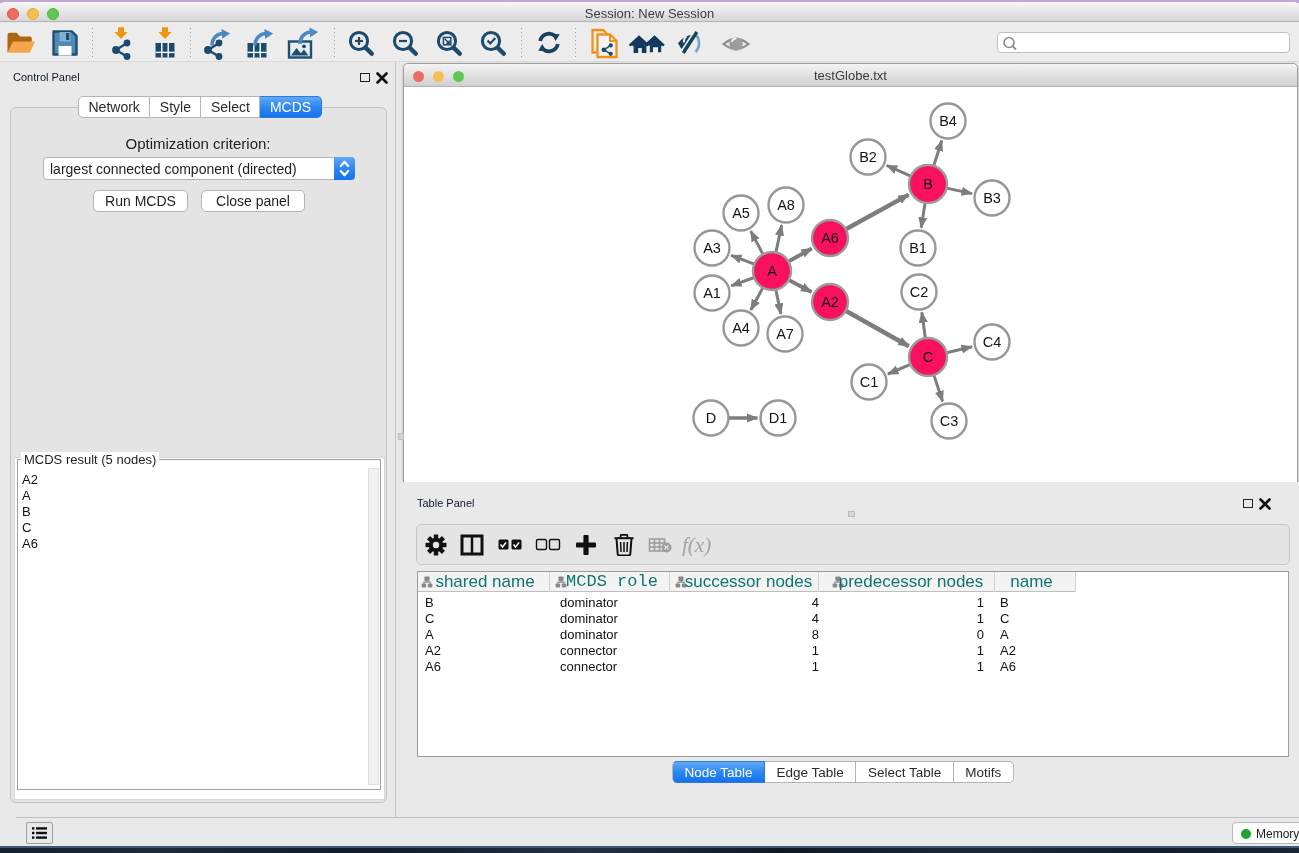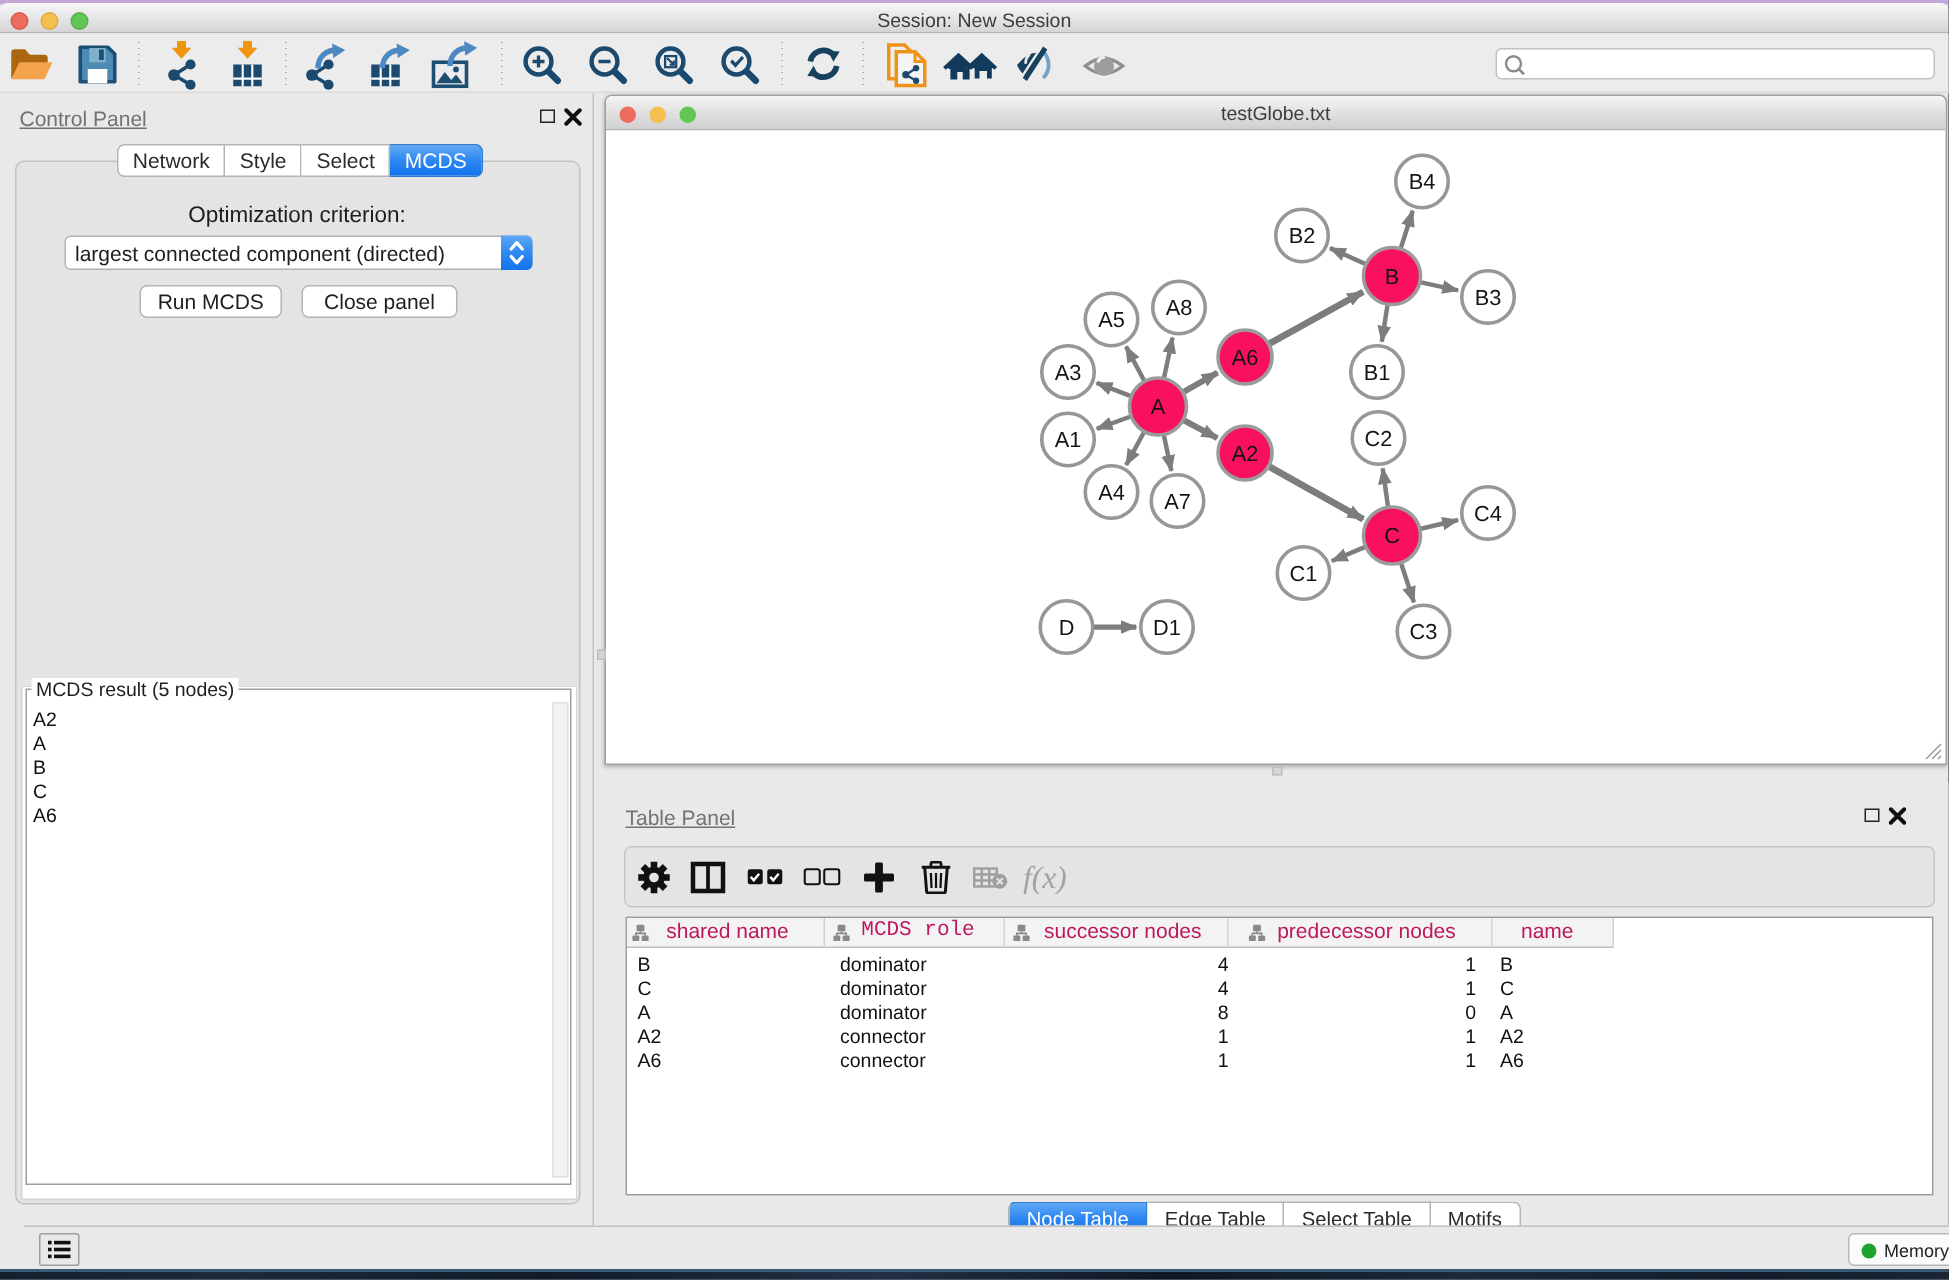--- a/index.html
+++ b/index.html
@@ -20,21 +20,21 @@
 #title { left:0; right:0; top:4px; text-align:center; font-size:13px; color:#3c3c3c; }
 
 #toolbar { left:0; top:23px; width:1299px; height:39px; background:#ececec; border-bottom:1px solid #dadada; }
 .sep { top:5px; width:1px; height:31px;
   background-image:repeating-linear-gradient(#9a9a9a 0 1px, transparent 1px 4px); }
 #searchbox { left:997px; top:9px; width:293px; height:21px; background:#fff;
   border:1px solid #c0c0c0; border-radius:4px; }
 
 #leftpanel { left:0; top:62px; width:396px; height:755px; background:#e9e9e9;
   border-right:1px solid #c3c3c3; }
-.ph-title { font-size:14px; color:#737373;text-decoration:underline; }
+.ph-title { font-size:11px; color:#0f172a; }
 .float-ic { width:10px; height:9px; border:1.5px solid #222; }
 
 .segtabs { display:flex; height:22px; font-size:14px; color:#2b2b2b; }
 .segtabs .seg { background:#fff; border:1px solid #b4b4b4; border-left:none;
   display:flex; align-items:center; justify-content:center; padding:0 9.5px; }
 .segtabs .seg:first-child { border-left:1px solid #b4b4b4; border-radius:5px 0 0 5px; }
 .segtabs .seg:last-child { border-radius:0 5px 5px 0; }
 .segtabs .sel { background:linear-gradient(#61aaf6,#2e87f2 50%,#1372ee); color:#fff;
   border-color:#2e7ad4; }
 #cpbox { left:10px; top:45px; width:377px; height:696px; background:#e4e4e4;
@@ -63,26 +63,26 @@
 #nettitle .t1 { left:8.5px; background:#ed6b5f; }
 #nettitle .t2 { left:28.5px; background:#f5bf4f; }
 #nettitle .t3 { left:48.5px; background:#61c654; }
 #nettitle .tl { top:7px; width:11px; height:11px; }
 #nettext { left:0; right:0; top:4px; text-align:center; font-size:13px; color:#3c3c3c; }
 #graph text { font-size:14.5px; fill:#141414; text-anchor:middle; }
 #graph line { stroke:#7d7d7d; }
 #graph .wh { fill:#fff; stroke:#979797; stroke-width:2.4; }
 #graph .pk { fill:#f9115f; stroke:#9b9b9b; stroke-width:2.4; }
 
-#tablepanel { left:397px; top:522px; width:902px; height:307px; background:#e9e9e9; }
+#tablepanel { left:397px; top:482px; width:902px; height:307px; background:#e9e9e9; }
 #tptoolbar { left:19px; top:42px; width:874px; height:41px; background:#e4e4e4;
   border:1px solid #c6c6c6; border-radius:5px; }
 #tbl { left:20px; top:89px; width:872px; height:186px; background:#fff; border:1px solid #9b9b9b; }
 #tblhead { left:0; top:0; width:658px; height:20px; background:#f3f3f3;
-  border-bottom:1px solid #bfbfbf; font-size:14px; color:#be185d; }
+  border-bottom:1px solid #bfbfbf; font-size:17px; color:#0f766e; }
 #tblhead .hcell { top:0; height:20px; border-right:1px solid #d2d2d2; text-align:center; line-height:19px; }
 .trow { left:1px; height:16px; font-size:13px; color:#111; }
 .trow span { position:absolute; }
 #bottabs2 .seg { padding:0 11.5px; }
 
 #statusbar { left:16px; top:817px; width:1299px; height:29px; background:#e9e9e9;
   border-top:1px solid #c0c0c0; }
 #listbtn { left:10px; top:4px; width:27px; height:22px; background:#e9e9e9;
   border:1px solid #9e9e9e; border-radius:2px; }
 #membtn { left:1216px; top:4px; width:71px; height:22px; background:#fbfbfb;

